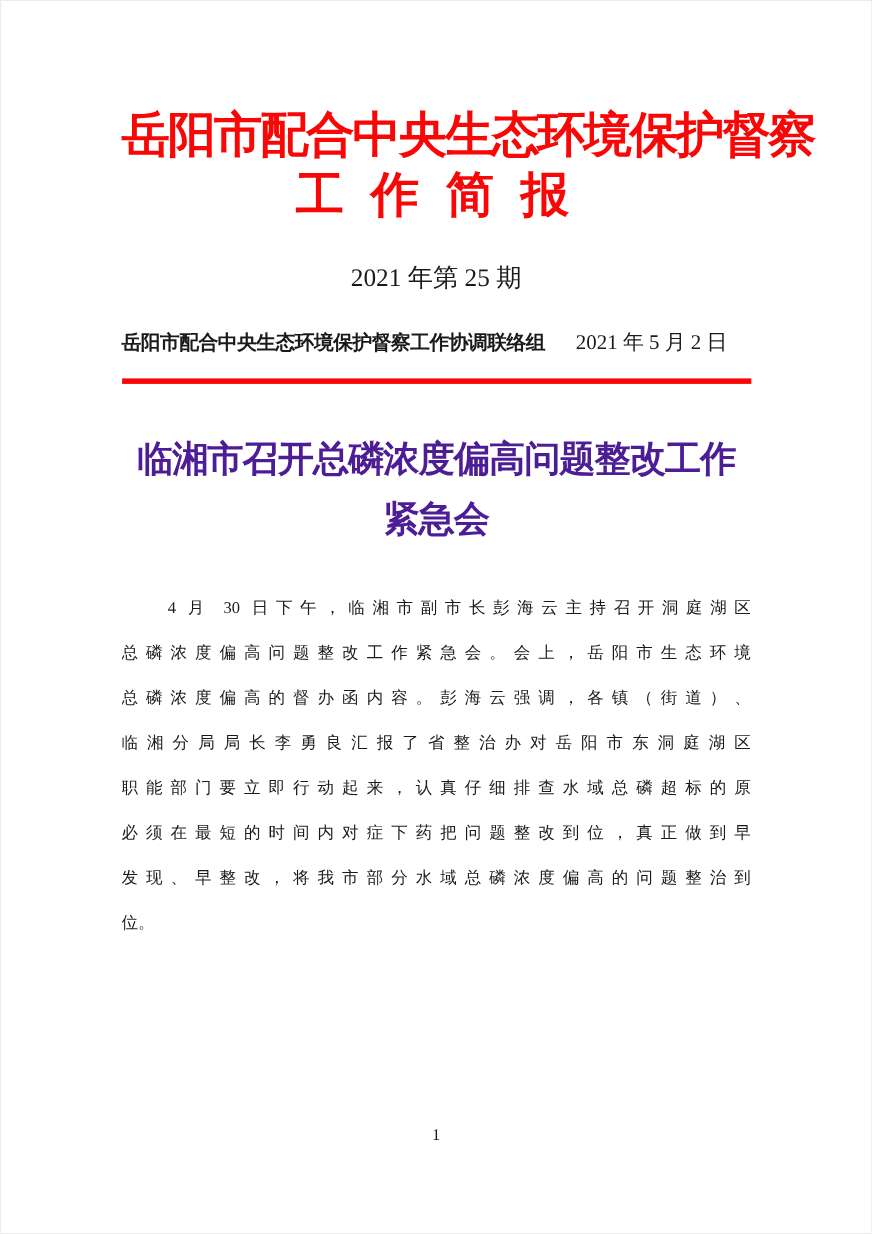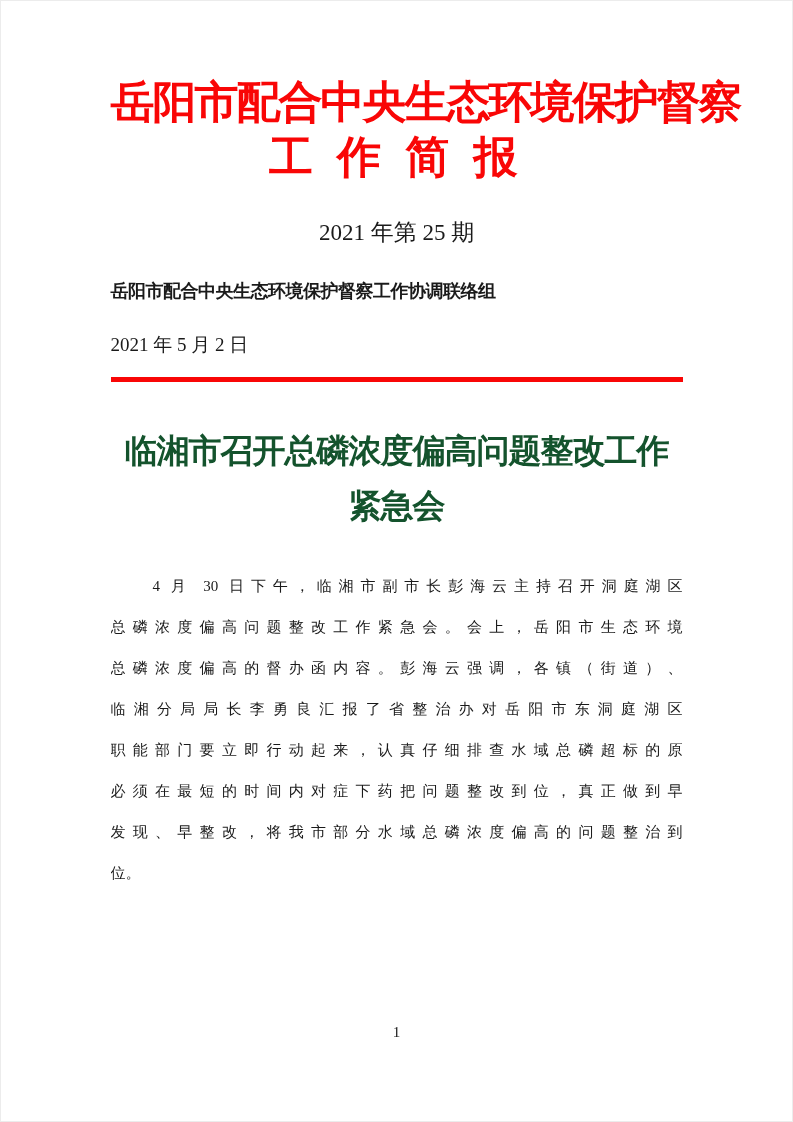--- a/index.html
+++ b/index.html
@@ -6,42 +6,42 @@
   .page{
     position:relative;
     width:793px;height:1122px;
     box-sizing:border-box;
     background:#ffffff;
     border:1px solid #ececec;
     font-family:"Liberation Serif","DejaVu Serif",serif;
     color:#1a1a1a;
     overflow:hidden;
   }
-  .content{width:572px;margin:0 auto;padding-top:76px;font-family:Liberation Serif, serif;}
+  .content{width:572px;margin:0 auto;padding-top:96px;font-family:Liberation Serif, serif;}
   .m-title1{
     font-size:44px;font-weight:700;line-height:52px;
     text-align:center;letter-spacing:-2px;
     color:#f90606;white-space:nowrap;
   }
   .m-title2{
     margin-top:4px;font-size:44px;font-weight:700;line-height:50px;
     text-align:center;letter-spacing:0.15em;
     color:#f90606;white-space:nowrap;
   }
   .issue{margin-top:37px;font-size:23px;line-height:26px;text-align:center;}
   .byline{
     margin-top:32px;line-height:26px;
-    display:flex;align-items:baseline;gap:28px;flex-direction:column;
+    display:flex;align-items:baseline;gap:28px;
   }
   .org{font-size:18px;font-weight:700;letter-spacing:-0.5px;white-space:nowrap;}
   .date{font-size:19px;white-space:nowrap;}
   .rule{margin-top:19px;height:5px;background:#f90606;}
   .heading{
     margin-top:42px;font-size:33px;font-weight:700;line-height:55px;
-    text-align:center;letter-spacing:-1px;color:#14532d;
+    text-align:center;letter-spacing:-1px;color:#4c1d95;
   }
   .bodytext{margin-top:32px;font-size:15px;}
   .line{
     line-height:41px;
     text-align:justify;
     text-align-last:justify;
     overflow:hidden;white-space:nowrap;
   }
   .line.first{text-indent:42px;}
   .line.last{text-align-last:left;text-align:left;}

